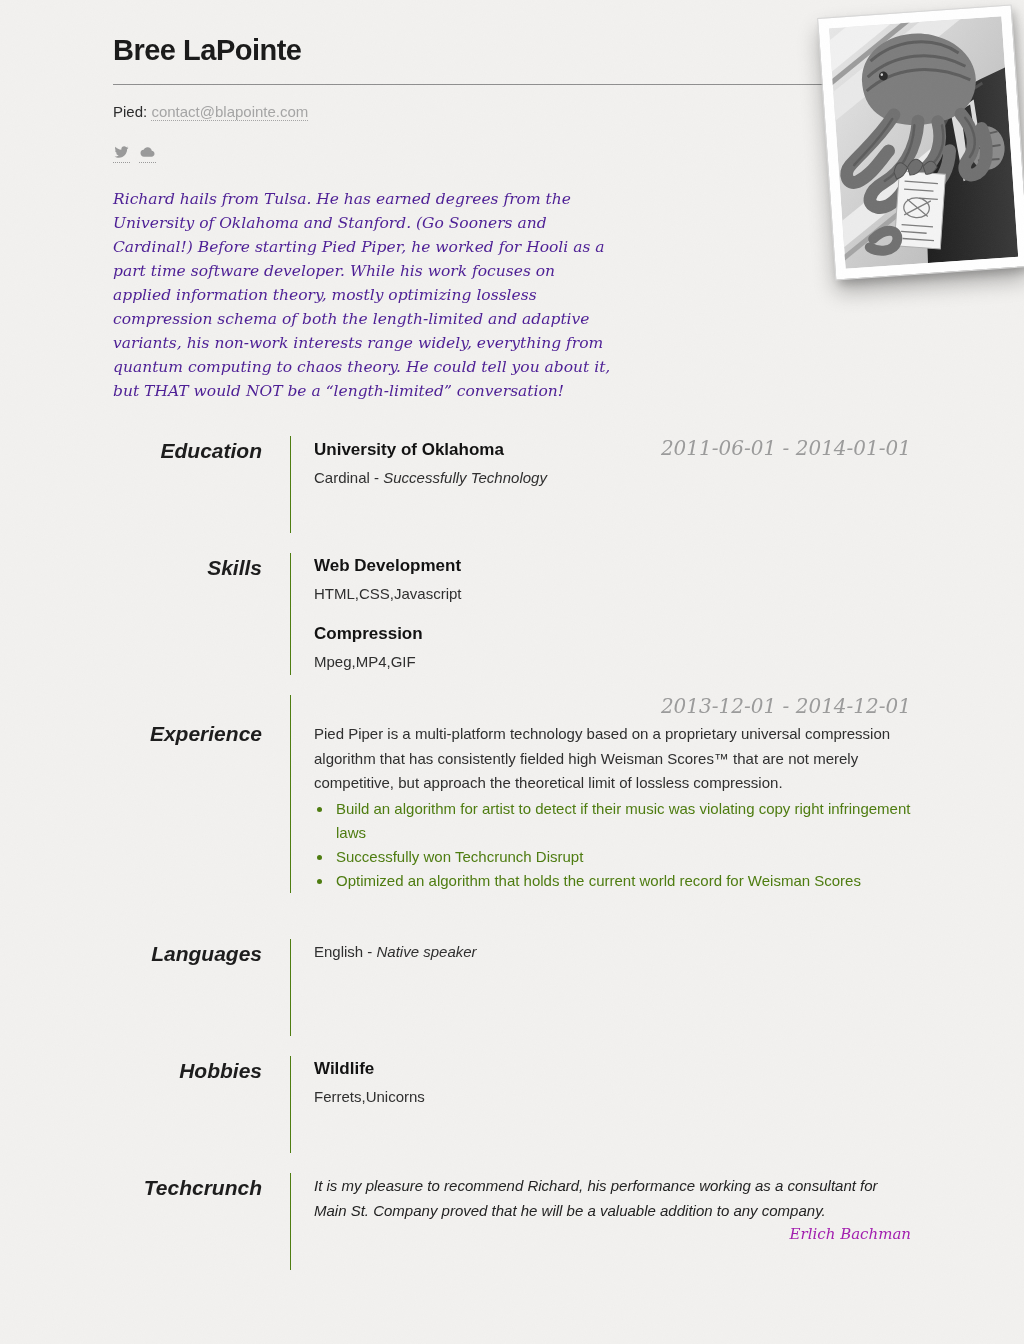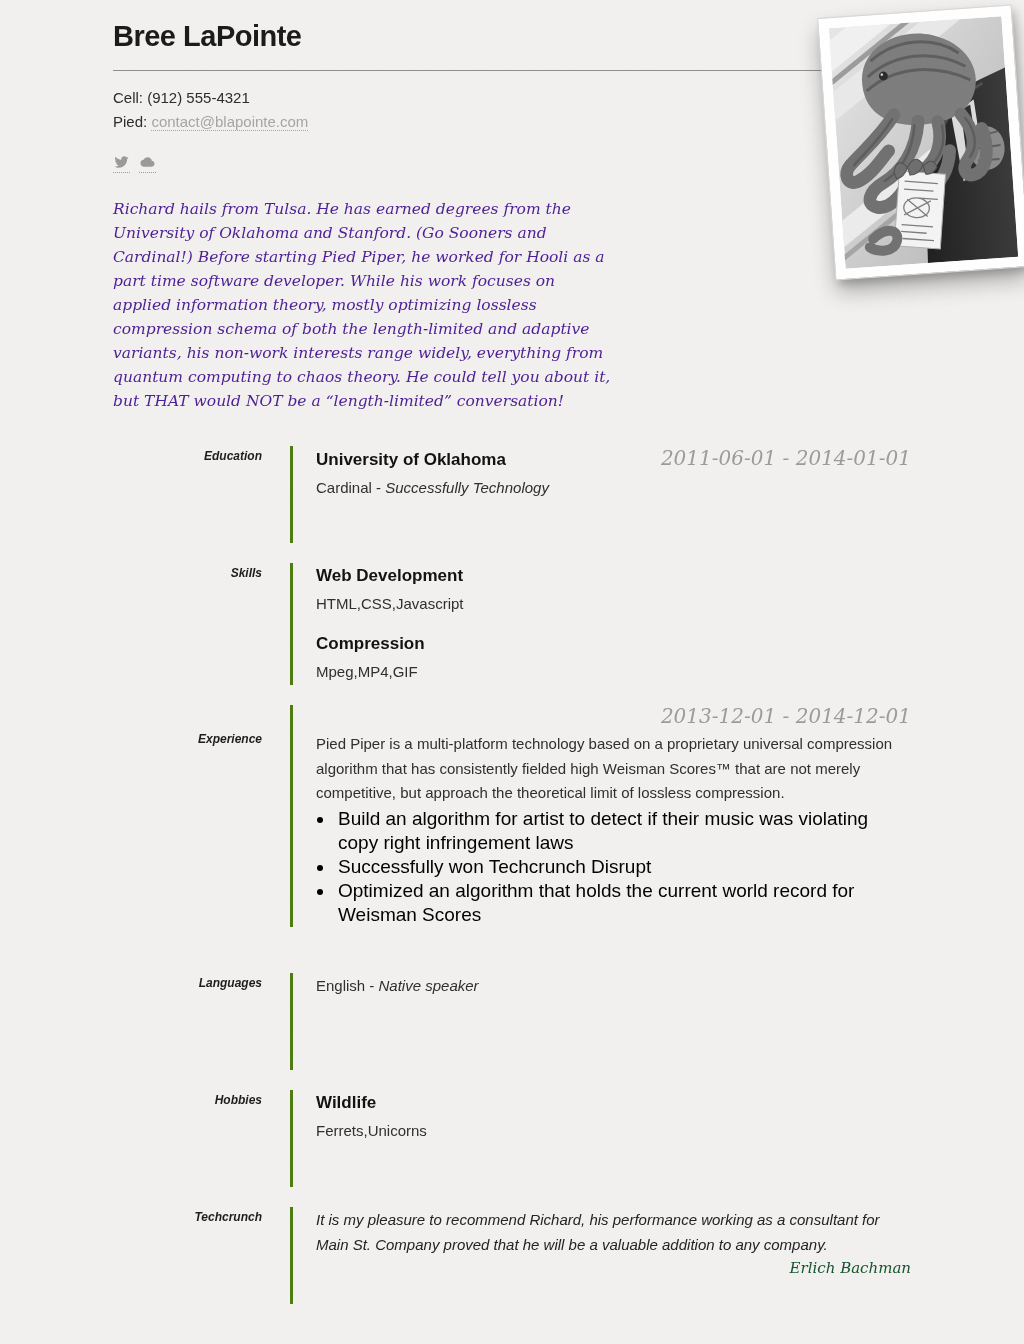--- a/index.html
+++ b/index.html
@@ -9,21 +9,21 @@
     font-family: "Liberation Sans", sans-serif;
     color: #2e2e2e;
     overflow: hidden;
   }
   .noise-layer {
     position: fixed; left: 0; top: 0; width: 1024px; height: 1344px;
     pointer-events: none; z-index: 50; opacity: .5;
   }
   .page {
     position: relative; width: 1024px; height: 1344px;
-    padding: 20px 113px 0 113px; z-index: 1;
+    padding: 34px 113px 0 113px; z-index: 1;
   }
   
   h1.name {
     font-size: 29px; font-weight: bold; color: #1a1a1a; letter-spacing: -0.5px;
   }
   .rule {
     border: none; border-top: 1px solid #8f8f8f; height: 0;
     margin-top: 17px;
   }
   .contact { margin-top: 15px; font-size: 15px; line-height: 24px; color: #2b2b2b; }
@@ -49,49 +49,49 @@
   
   .bio {
     margin-top: 24px; max-width: 505px;
     font-family: "DejaVu Serif", serif; font-style: italic;
     font-size: 15.5px; line-height: 24px; color: #4c1d95;
   }
   
   .sections { margin-top: 33px; }
   .section { display: grid; grid-template-columns: 149px 1fr; margin-bottom: 20px; }
   .section-label {
-    text-align: right; font-size: 12px; font-weight: bold; font-style: italic;
+    text-align: right; font-size: 21px; font-weight: bold; font-style: italic;
     color: #1c1c1c; padding-top: 3px;
   }
   .section-content {
-    margin-left: 28px; border-left: 3px solid #4d7c0f; padding-left: 23px;
+    margin-left: 28px; border-left: 1px solid #4d7c0f; padding-left: 23px;
     min-height: 97px;
   }
   .section--skills .section-content,
   .section--experience .section-content { min-height: 0; }
   .section--experience { margin-bottom: 46px; }
   .section--experience .section-label { padding-top: 27px; }
   .entry-head { display: flex; justify-content: space-between; align-items: baseline; }
   .entry-title { font-size: 17px; font-weight: bold; color: #111; line-height: 26px; }
   .date {
     font-family: "DejaVu Serif", serif; font-style: italic;
     font-size: 20px; color: #9b9b9b; white-space: nowrap;
   }
   .date-row { text-align: right; line-height: 22px; margin-bottom: 3px; }
   .entry-line { font-size: 15px; line-height: 26px; color: #2e2e2e; margin-top: 2px; }
   .entry-line em { font-style: italic; }
   .skill-item + .skill-item { margin-top: 14px; }
   .exp-summary { font-size: 15px; line-height: 24.5px; color: #2e2e2e; }
-  .exp-bullets { margin: 1px 0 0 19px; font-size: 19px; line-height: 24px; color: #000000; }
+  .exp-bullets { margin: 1px 0 0 19px; font-size: 15px; line-height: 24px; color: #4d7c0f; }
   .exp-bullets li { padding-left: 3px; }
   .ref-quote { font-size: 15px; font-style: italic; line-height: 25px; color: #222; }
   .ref-attrib {
     text-align: right; margin-top: 2px;
     font-family: "DejaVu Serif", serif; font-style: italic;
-    font-size: 15px; color: #14532d;
+    font-size: 15px; color: #a21caf;
   }
 </style>
 </head>
 <body>
 
 <div class="noise-layer">
   <svg width="1024" height="1344">
     <filter id="noiseF">
       <feTurbulence type="fractalNoise" baseFrequency="0.9" numOctaves="2" stitchTiles="stitch"></feTurbulence>
       <feColorMatrix type="saturate" values="0"></feColorMatrix>
@@ -103,24 +103,20 @@
   </svg>
 </div>
 
 <div class="page">
 
   <header>
     <h1 class="name">Bree LaPointe</h1>
     <hr class="rule">
 
     <div class="contact">
-      <div class="contact-line">
-        <span>Cell:</span>
-        <span>(912) 555-4321</span>
-      </div>
       <div class="contact-line">
         <span>Pied:</span>
         <a class="email-link">contact@blapointe.com</a>
       </div>
     </div>
 
     <div class="social">
       <span class="social-link">
         <svg viewBox="0 0 24 24">
           <path d="M23.95 4.57c-.88.39-1.83.65-2.82.77 1.01-.61 1.79-1.57 2.16-2.72-.95.56-2 .96-3.13 1.18C19.27 2.85 18 2.25 16.58 2.25c-2.72 0-4.92 2.2-4.92 4.92 0 .39.04.76.13 1.12C7.69 8.09 4.07 6.13 1.64 3.16c-.43.72-.67 1.56-.67 2.47 0 1.71.87 3.21 2.19 4.1-.81-.03-1.57-.25-2.23-.62v.06c0 2.39 1.69 4.37 3.95 4.83-.41.11-.85.17-1.3.17-.31 0-.61-.03-.91-.09.63 1.95 2.44 3.38 4.6 3.42-1.68 1.32-3.81 2.1-6.1 2.1-.39 0-.78-.02-1.17-.07 2.19 1.39 4.77 2.21 7.56 2.21 9.05 0 14-7.5 14-13.99 0-.21 0-.42-.02-.63.96-.69 1.8-1.56 2.46-2.55z"></path>

